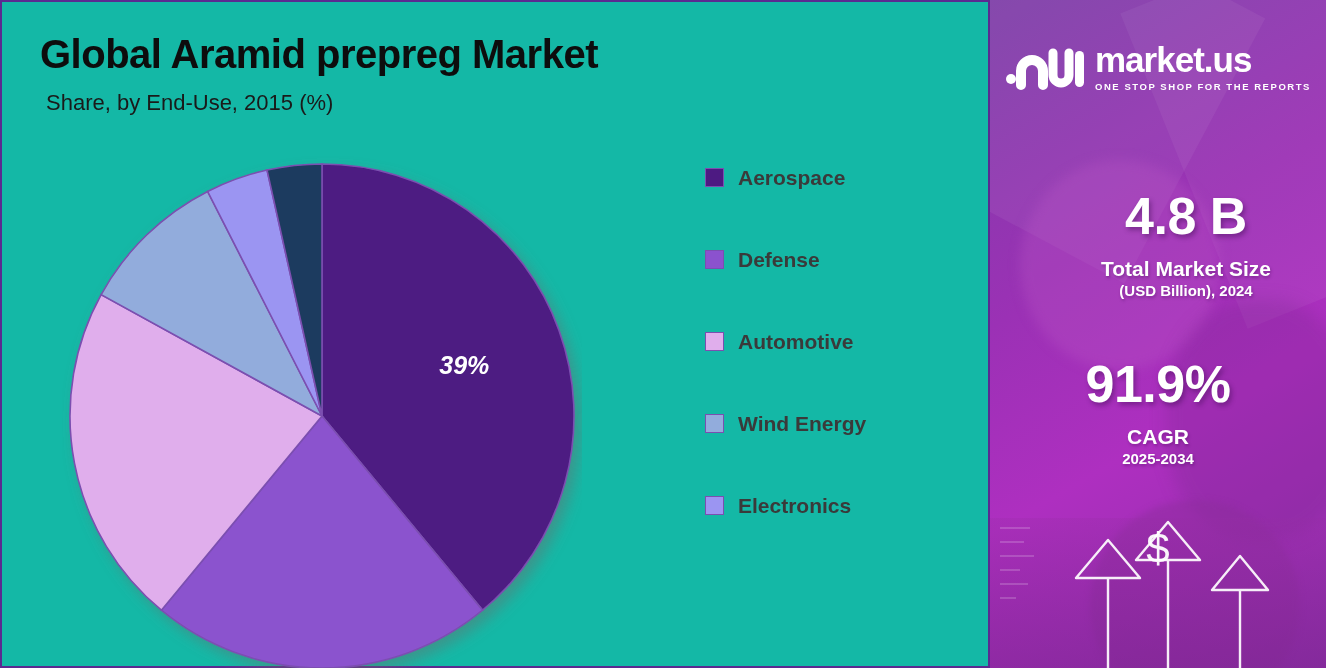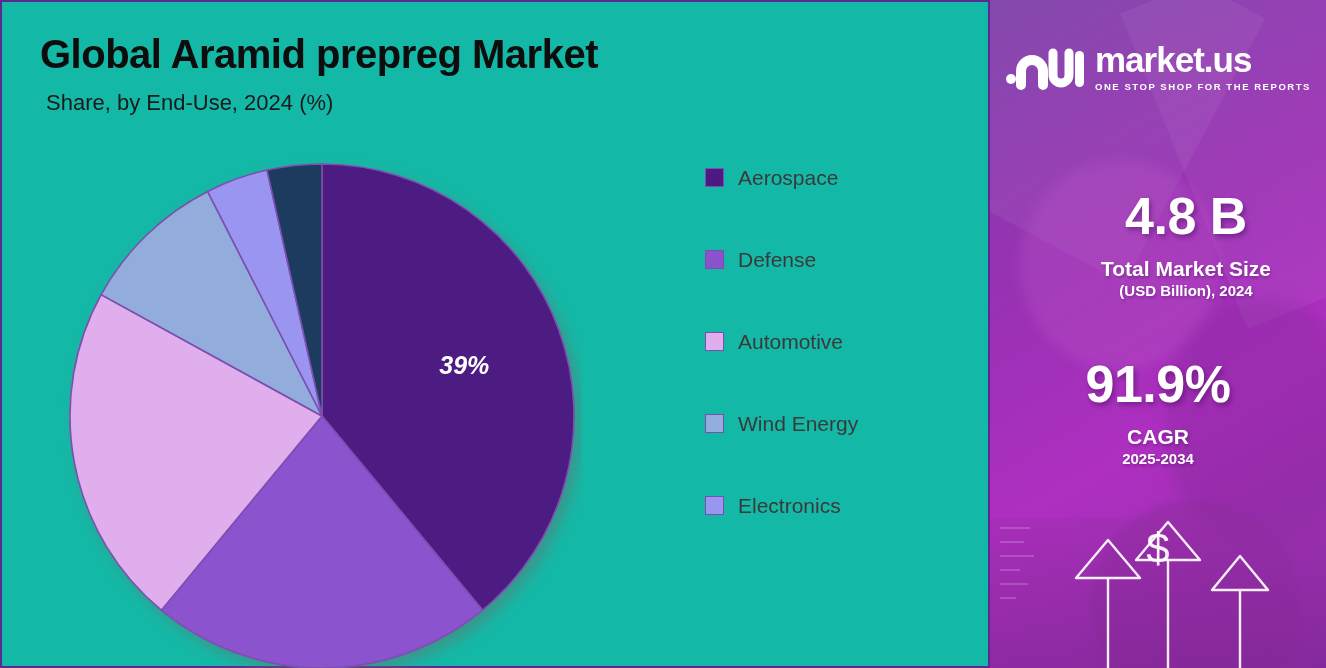--- a/index.html
+++ b/index.html
@@ -94,20 +94,21 @@
     flex: 0 0 19px;
     border: 1px solid #7B4FB0;
     box-sizing: border-box;
     margin-right: 14px;
   }
   .legend-label {
     font-size: 21px;
     color: #3a3a3a;
     white-space: nowrap;
     line-height: 1;
+    font-weight: bold;
   }
 
   
   #right-panel {
     position: absolute;
     left: 990px;
     top: 0;
     width: 336px;
     height: 668px;
     overflow: hidden;
@@ -240,21 +241,21 @@
 </style>
 </head>
 <body>
 
 <div id="root">
 
   <div id="left-panel">
 
     <div id="title-block">
       <div id="chart-title">Global Aramid prepreg Market</div>
-      <div id="chart-subtitle">Share, by End-Use, 2024 (%)</div>
+      <div id="chart-subtitle">Share, by End-Use, 2015 (%)</div>
     </div>
 
     <div id="pie-wrap">
       <svg id="pie-svg" viewBox="0 0 520 520">
         <defs>
           <filter id="pieShadow" x="-20%" y="-20%" width="150%" height="150%">
             <feDropShadow dx="6" dy="7" stdDeviation="7" flood-color="#6b6b6b" flood-opacity="0.45"></feDropShadow>
           </filter>
         </defs>
         <g filter="url(#pieShadow)">

